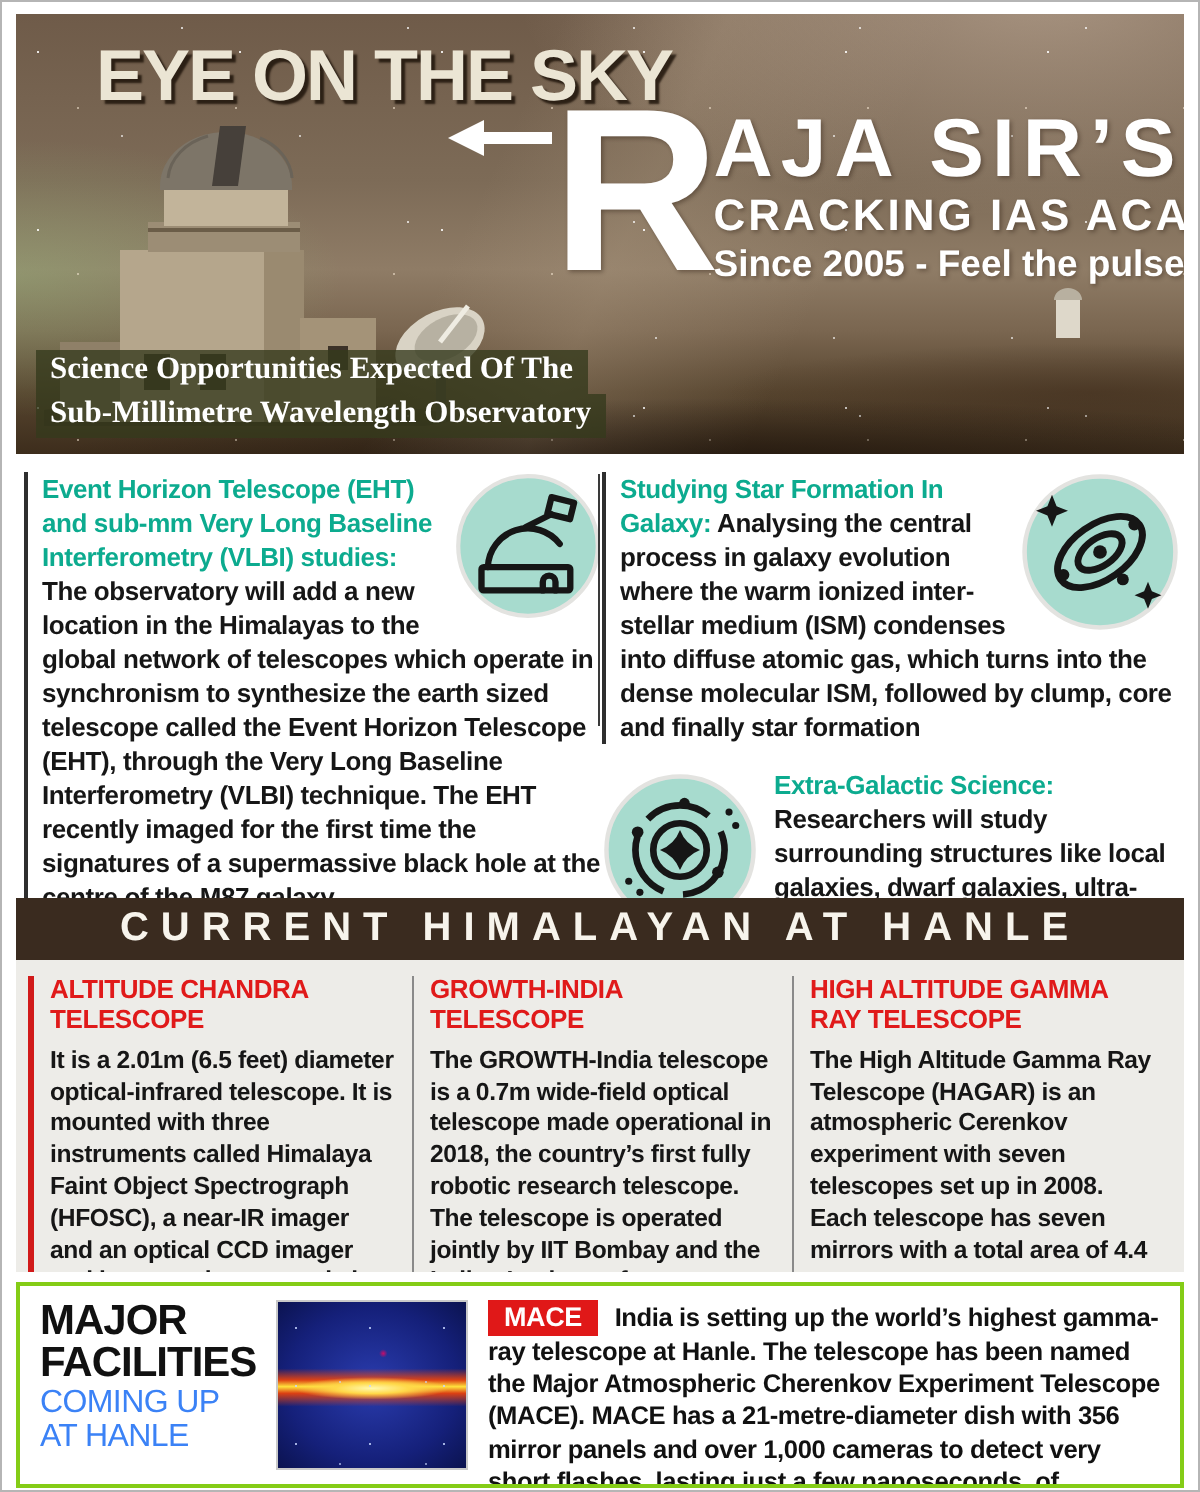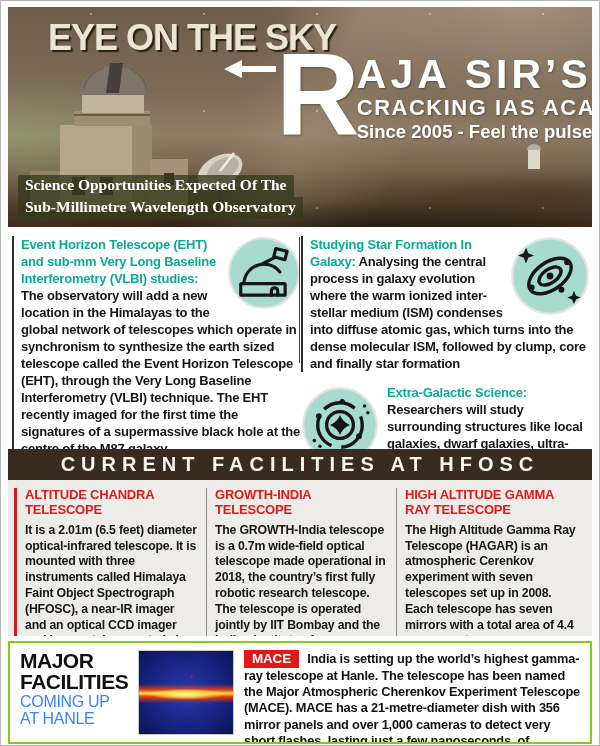--- a/index.html
+++ b/index.html
@@ -242,21 +242,21 @@
               <circle cx="60" cy="24" r="1.6"></circle>
             </g>
           </svg>
         </span>
         <span class="lead">Extra-Galactic Science:</span>
         <span>Researchers will study surrounding structures like local galaxies, dwarf galaxies, ultra-luminous infrared galaxies around the Milky Way</span>
       </p>
     </div>
   </div>
 
-  <div class="banner">CURRENT FACILITIES AT HFOSC</div>
+  <div class="banner">CURRENT HIMALAYAN AT HANLE</div>
 
   <div class="facilities">
     <div class="fac-col">
       <div class="fac-heading">ALTITUDE CHANDRA TELESCOPE</div>
       <div class="fac-body">It is a 2.01m (6.5 feet) diameter optical-infrared telescope. It is mounted with three instruments called Himalaya Faint Object Spectrograph (HFOSC), a near-IR imager and an optical CCD imager and is remotely operated via an INSAT-3B satellite link.</div>
     </div>
     <div class="fac-col">
       <div class="fac-heading">GROWTH-INDIA TELESCOPE</div>
       <div class="fac-body">The GROWTH-India telescope is a 0.7m wide-field optical telescope made operational in 2018, the country’s first fully robotic research telescope. The telescope is operated jointly by IIT Bombay and the Indian Institute of Astrophysics.</div>
     </div>

